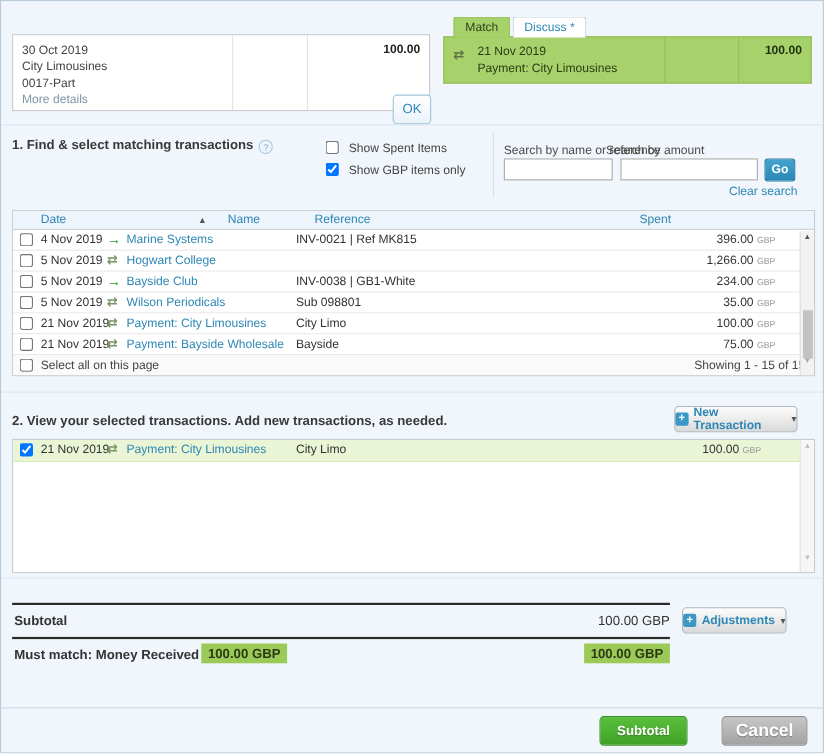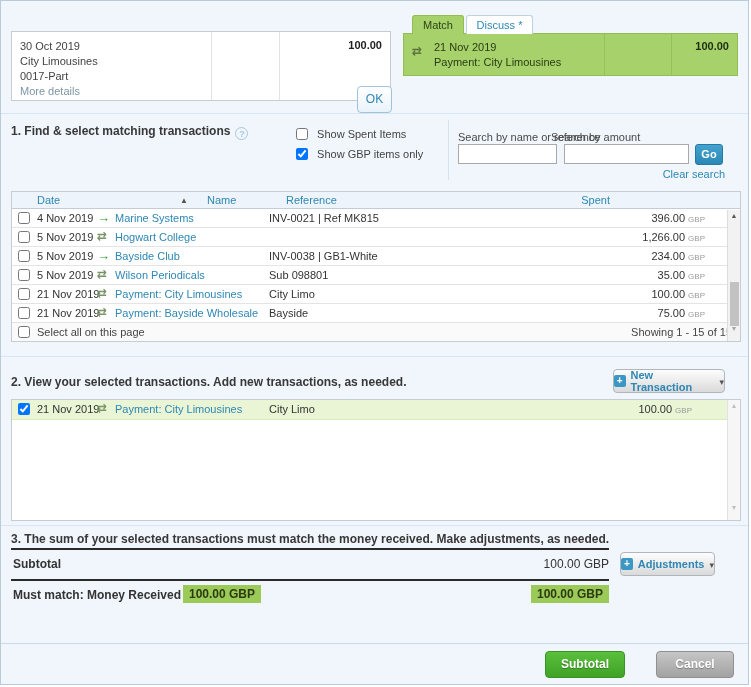--- a/index.html
+++ b/index.html
@@ -98,21 +98,21 @@
   .sum-row { position:absolute; left:10px; width:598px; border-top:2px solid #2a2a2a; font-size:12px; color:#333; }
   .sum-label { position:absolute; left:2px; top:7px; font-weight:bold; }
   .sum-value { position:absolute; right:0; top:7px; }
   .green-chip { display:inline-block; background:#9cca59; color:#2b3a12; font-weight:bold; padding:2px 6px; font-size:12px; }
   .mm-chip-inline { position:absolute; left:172px; top:4px; }
   .mm-chip-right { position:absolute; right:0; top:4px; }
 
   
   .footer-bar { position:absolute; left:0; right:0; bottom:0; height:41px; border-top:1px solid #cfdae4; }
   .reconcile-button { position:absolute; left:544px; top:7px; width:80px; height:27px; background:linear-gradient(#5abf3c,#3fa226); border:1px solid #389420; border-radius:4px; color:#fff; font-size:12px; font-weight:bold; text-align:center; line-height:25px; text-shadow:0 1px 1px rgba(0,0,0,.3); cursor:pointer; }
-  .cancel-button { position:absolute; left:655px; top:7px; width:78px; height:27px; background:linear-gradient(#c6c6c6,#a2a2a2); border:1px solid #909090; border-radius:4px; color:#fff; font-size:12px; font-weight:bold; text-align:center; line-height:25px; text-shadow:0 1px 1px rgba(0,0,0,.3); cursor:pointer; }
+  .cancel-button { position:absolute; left:655px; top:7px; width:78px; height:27px; background:linear-gradient(#c6c6c6,#a2a2a2); border:1px solid #909090; border-radius:4px; color:#fff; font-size:16px; font-weight:bold; text-align:center; line-height:25px; text-shadow:0 1px 1px rgba(0,0,0,.3); cursor:pointer; }
 </style>
 </head>
 <body>
 
 <div class="page">
 
   <div class="options-link caret-blue"><span>Options</span></div>
 
   <div class="statement-card">
     <div class="sc-div" style="left:199px;"></div>
@@ -257,21 +257,20 @@
       <span class="c-amt" style="right:48px;"><span>100.00</span><span class="gbp">GBP</span></span>
     </div>
     <div class="box-scrollbar">
       <div class="sb-up"></div>
       <div class="sb-down"></div>
     </div>
   </div>
 
   <div class="hdiv" style="top:524px;"></div>
 
-  <div class="s-title" style="left:10px; top:531px;">3. The sum of your selected transactions must match the money received. Make adjustments, as needed.</div>
 
   <div class="sum-row" style="top:547px; height:28px;">
     <span class="sum-label">Subtotal</span>
     <span class="sum-value">100.00 GBP</span>
   </div>
 
   <div class="gray-button" style="left:619px; top:551px; width:95px; height:24px;">
     <span class="plus-icon"></span>
     <span>Adjustments</span>
     <span class="caret-dark"></span>

